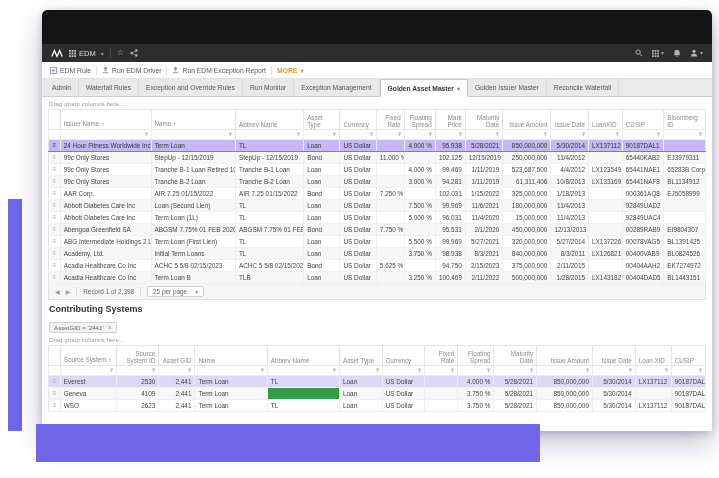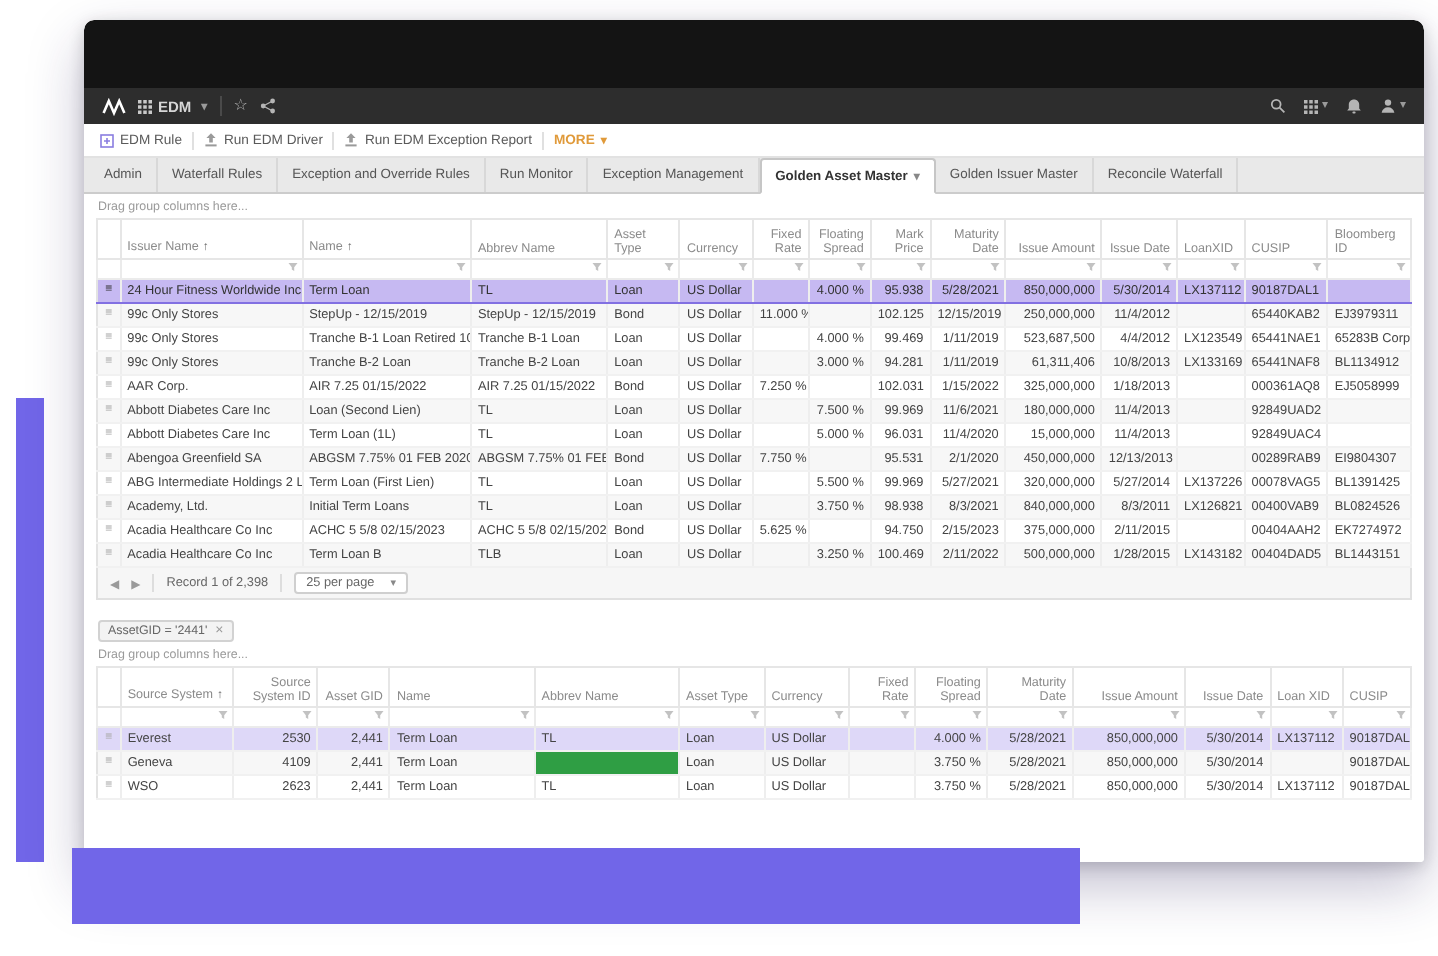--- a/index.html
+++ b/index.html
@@ -26,21 +26,21 @@
     box-shadow: 0 12px 28px rgba(40,30,90,.28), 0 2px 8px rgba(0,0,0,.18);
     z-index: 1; overflow: hidden; display: flex; flex-direction: column;
   }
   .titlebar { height: 34px; background: #141414; border-radius: 5px 5px 0 0; flex: none; }
   .toolbar {
     height: 18px; background: #2d2d2d; flex: none;
     display: flex; align-items: center; gap: 6px; padding: 0 9px;
     color: #d6d6d6; font-size: 7.5px;
   }
   .toolbar .caret { font-size: 6px; color: #9a9a9a; margin-left: 2px; }
-  .tb-item { display: inline-flex; align-items: center; gap: 3px; cursor: pointer; font-weight: bold; }
+  .tb-item { display: inline-flex; align-items: center; gap: 3px; cursor: pointer; font-weight: normal; }
   .tb-sep { width: 1px; height: 10px; background: #4a4a4a; }
   .tb-icon { display: inline-flex; align-items: center; color: #b5b5b5; font-size: 8px; line-height: 1; cursor: pointer; }
   .tb-right { margin-left: auto; display: inline-flex; align-items: center; gap: 9px; }
   .actionbar {
     height: 17px; background: #fff; border-bottom: 1px solid #e2e2e2; flex: none;
     display: flex; align-items: center; gap: 5px; padding: 0 8px;
     font-size: 6.8px; color: #5a5a5a;
   }
   .ab-item { display: inline-flex; align-items: center; gap: 3px; cursor: pointer; }
   .ab-sep { width: 1px; height: 9px; background: #e0e0e0; }
@@ -564,20 +564,21 @@
       <span class="pg-btn">▶</span>
       <span class="pg-sep"></span>
       <span>Record 1 of 2,398</span>
       <span class="pg-sep"></span>
       <span class="pagesize">
         <span>25 per page</span>
         <span class="caret">▾</span>
       </span>
     </div>
 
+    <div class="section-title">Contributing Systems</div>
     <div class="chip-row">
       <span class="chip">
         <span>AssetGID = '2441'</span>
         <span class="chip-x">×</span>
       </span>
     </div>
     <div class="drag-hint">Drag group columns here...</div>
 
     <table class="grid" id="tbl-contrib">
       <colgroup>

